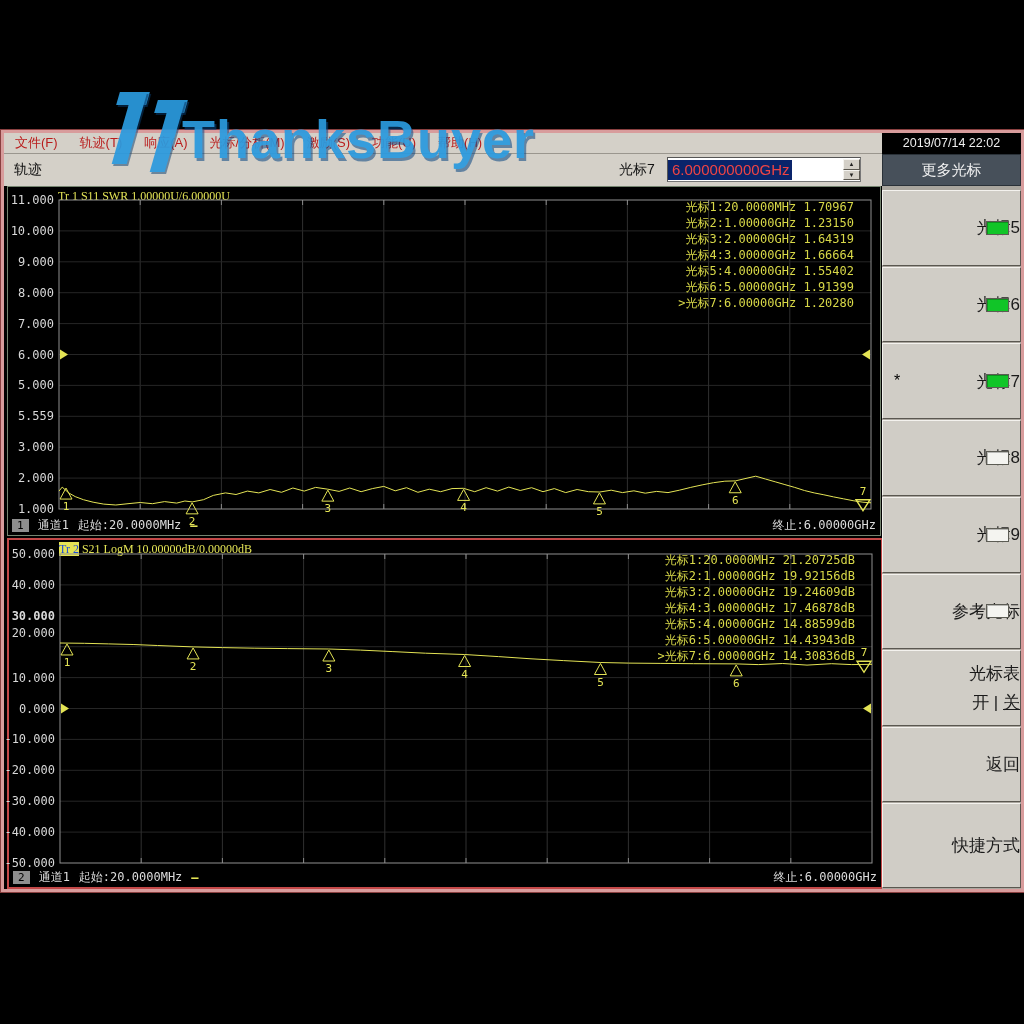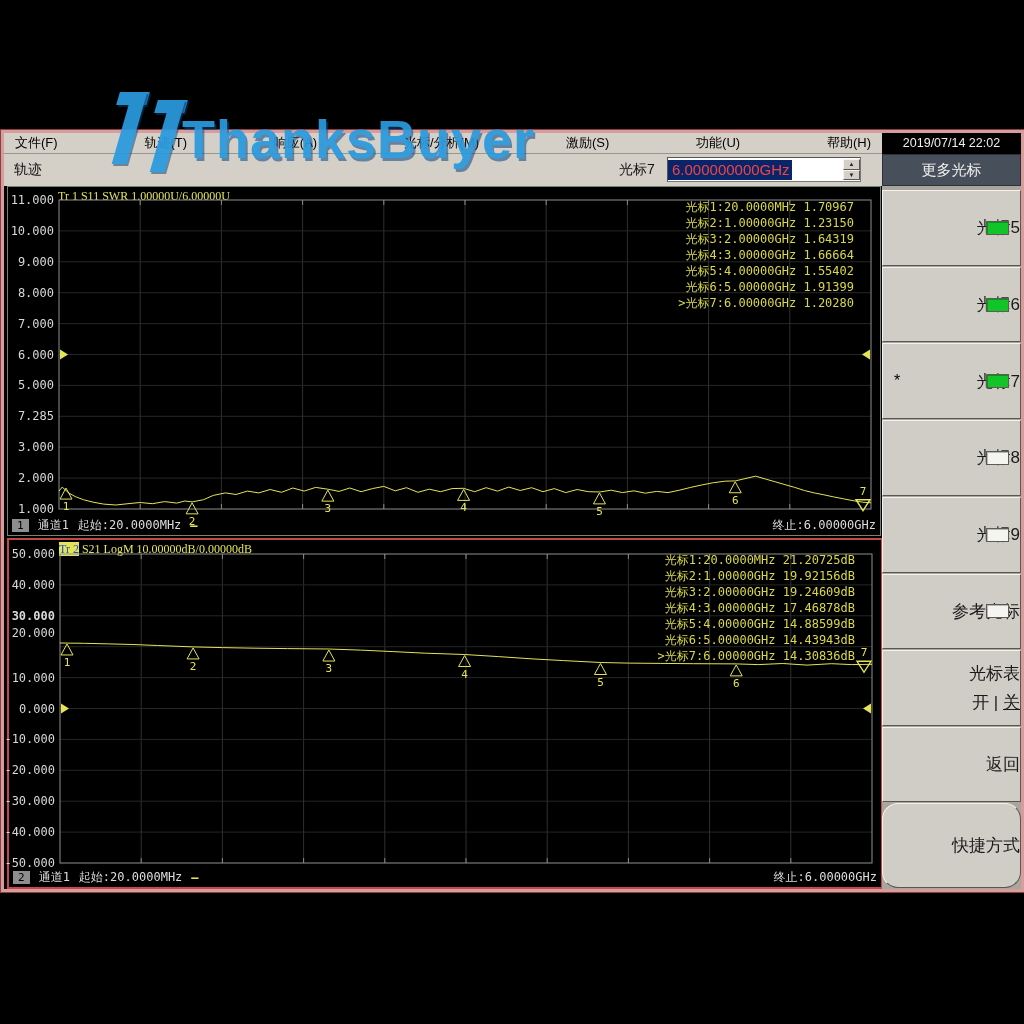--- a/index.html
+++ b/index.html
@@ -10,21 +10,21 @@
   .watermark{position:absolute;left:0;top:0;width:600px;height:200px;z-index:40;pointer-events:none;opacity:.93;}
   .wm-bar{position:absolute;background:#2b9ade;transform:skewX(-16deg);box-shadow:2px 2px 0 rgba(10,60,110,.55);}
   .wm-text{position:absolute;left:182px;top:108px;font-size:54px;font-weight:bold;color:#2b9ade;
            letter-spacing:1px;text-shadow:2px 3px 0 rgba(10,70,130,.6);font-family:"Liberation Sans",sans-serif;}
 
   
   .app{position:absolute;left:1px;top:130px;width:1017px;height:756px;background:#000;
        border:3px solid #d89c9c;outline:1px solid #8a4040;}
 
   .menubar{position:absolute;left:0;top:0;width:878px;height:20px;background:#d4d0c8;
-           border-bottom:1px solid #9a968e;display:flex;align-items:center;font-size:13px;color:#000000;justify-content:space-between;}
+           border-bottom:1px solid #9a968e;display:flex;align-items:center;font-size:13px;color:#b91c1c;}
   .mi{padding:0 11px;white-space:nowrap;}
   .datetime{position:absolute;left:878px;top:0;width:139px;height:20px;background:#000;color:#eee;
             font-size:12.5px;display:flex;align-items:center;justify-content:center;white-space:nowrap;}
 
   .toolbar{position:absolute;left:0;top:21px;width:878px;height:32px;background:#d4d0c8;
            border-bottom:1px solid #0ea5e9;}
   .tb-left{position:absolute;left:10px;top:7px;font-size:14px;color:#111;}
   .tb-marker-label{position:absolute;left:615px;top:7px;font-size:14px;color:#111;}
   .freq-input{position:absolute;left:663px;top:3px;width:192px;height:23px;background:#fff;
               border:1px solid #777;border-top-color:#555;border-left-color:#555;display:flex;align-items:center;}
@@ -121,21 +121,21 @@
       <div class="plotwin win1">
         <div class="plot-header"><span class="trbadge">Tr 1</span><span> S11 SWR 1.00000U/6.00000U</span></div>
         <div class="ylabels">
             <div class="ylab" style="top: 6px;">11.000</div>
             <div class="ylab" style="top: 36.9px;">10.000</div>
             <div class="ylab" style="top: 67.8px;">9.000</div>
             <div class="ylab" style="top: 98.7px;">8.000</div>
             <div class="ylab" style="top: 129.6px;">7.000</div>
             <div class="ylab" style="top: 160.5px;">6.000</div>
             <div class="ylab" style="top: 191.4px;">5.000</div>
-            <div class="ylab" style="top: 222.3px;">7.285</div>
+            <div class="ylab" style="top: 222.3px;">5.559</div>
             <div class="ylab" style="top: 253.2px;">3.000</div>
             <div class="ylab" style="top: 284.1px;">2.000</div>
             <div class="ylab" style="top: 315px;">1.000</div>
           </div>
         <svg class="plotsvg" width="812" height="309" viewBox="0 0 812 309">
             <line x1="0" y1="278.1" x2="812" y2="278.1" stroke="#262626" stroke-width="1"></line>
             <line x1="81.2" y1="0" x2="81.2" y2="309" stroke="#303030" stroke-width="1"></line>
             <line x1="81.2" y1="0" x2="81.2" y2="5" stroke="#8a8a8a" stroke-width="1"></line>
             <line x1="81.2" y1="304" x2="81.2" y2="309" stroke="#8a8a8a" stroke-width="1"></line>
             <line x1="0" y1="247.2" x2="812" y2="247.2" stroke="#262626" stroke-width="1"></line>
@@ -324,19 +324,19 @@
           <span class="lbl">参考光标</span>
           <span class="led off"></span>
         </div>
         <div class="skbtn" style="height: 76px;">
           <span class="lbl">光标表</span>
           <span class="toggle-line"><span>开</span><span> | </span><span class="offpart">关</span></span>
         </div>
         <div class="skbtn" style="height: 75px;">
           <span class="lbl">返回</span>
         </div>
-        <div class="skbtn" style="height: 86px; border-radius: 16px;">
+        <div class="skbtn" style="height: 86px;">
           <span class="lbl">快捷方式</span>
         </div>
       </div>
 
   </div>
 </div>
 
 </body></html>

